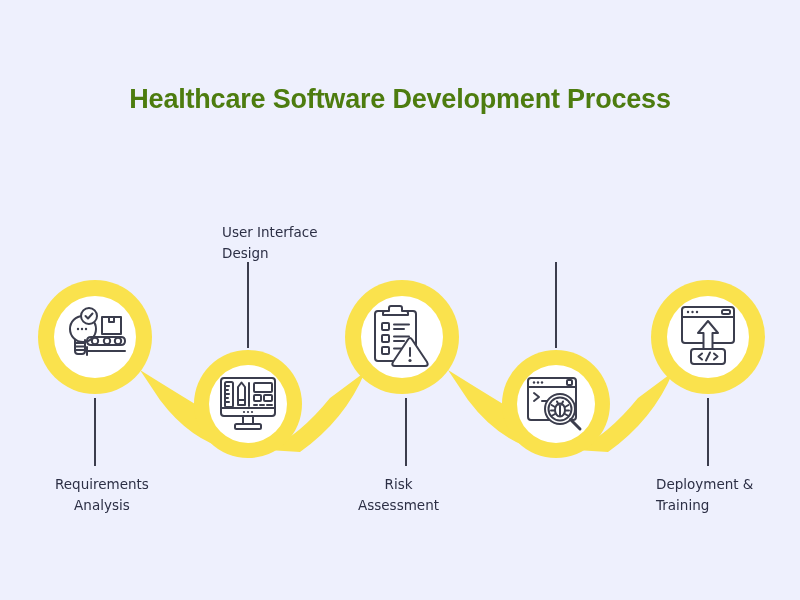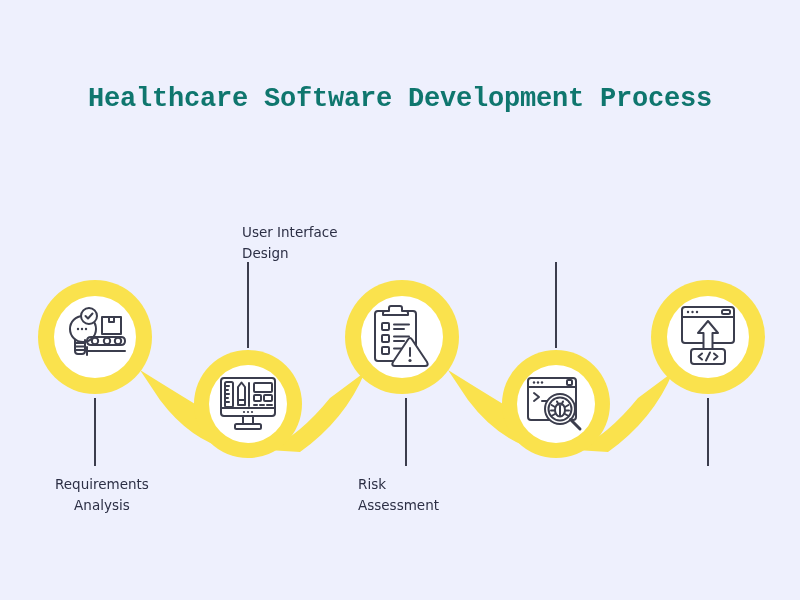--- a/index.html
+++ b/index.html
@@ -17,25 +17,25 @@
     width: 800px;
     height: 600px;
     background: #eef0fd;
   }
   #page-title {
     position: absolute;
     left: 0;
     top: 84px;
     width: 800px;
     text-align: center;
-    font-family: Liberation Mono, monospace;
+    font-family: Liberation Sans, sans-serif;
     font-size: 27px;
     font-weight: bold;
     letter-spacing: -0.2px;
-    color: #0f766e;
+    color: #4d7c0f;
     white-space: nowrap;
   }
   #chain-layer {
     position: absolute;
     left: 0;
     top: 0;
     width: 800px;
     height: 600px;
   }
   .step-label {
@@ -238,18 +238,20 @@
 
       <rect x="14" y="46" width="34" height="15" rx="3" fill="#ffffff"></rect>
       <path d="M25 50.5 L21.5 53.5 L25 56.5"></path>
       <path d="M37 50.5 L40.5 53.5 L37 56.5"></path>
       <path d="M33 49.5 L29 57.5"></path>
     </svg>
   </div>
 
   <div class="step-label" style="left:55px; top:474px;text-align:center;">Requirements
 Analysis</div>
-  <div class="step-label" style="left:222px; top:222px;margin-left:20px;">User Interface
+  <div class="step-label" style="left:222px; top:222px;">User Interface
 Design</div>
-  <div class="step-label" style="left:358px; top:474px;">Risk
+  <div class="step-label" style="left:358px; top:474px;text-align:center;">Risk
 Assessment</div>
+  <div class="step-label" style="left:656px; top:474px;">Deployment &amp;
+Training</div>
 
 </div>
 
 </body></html>

